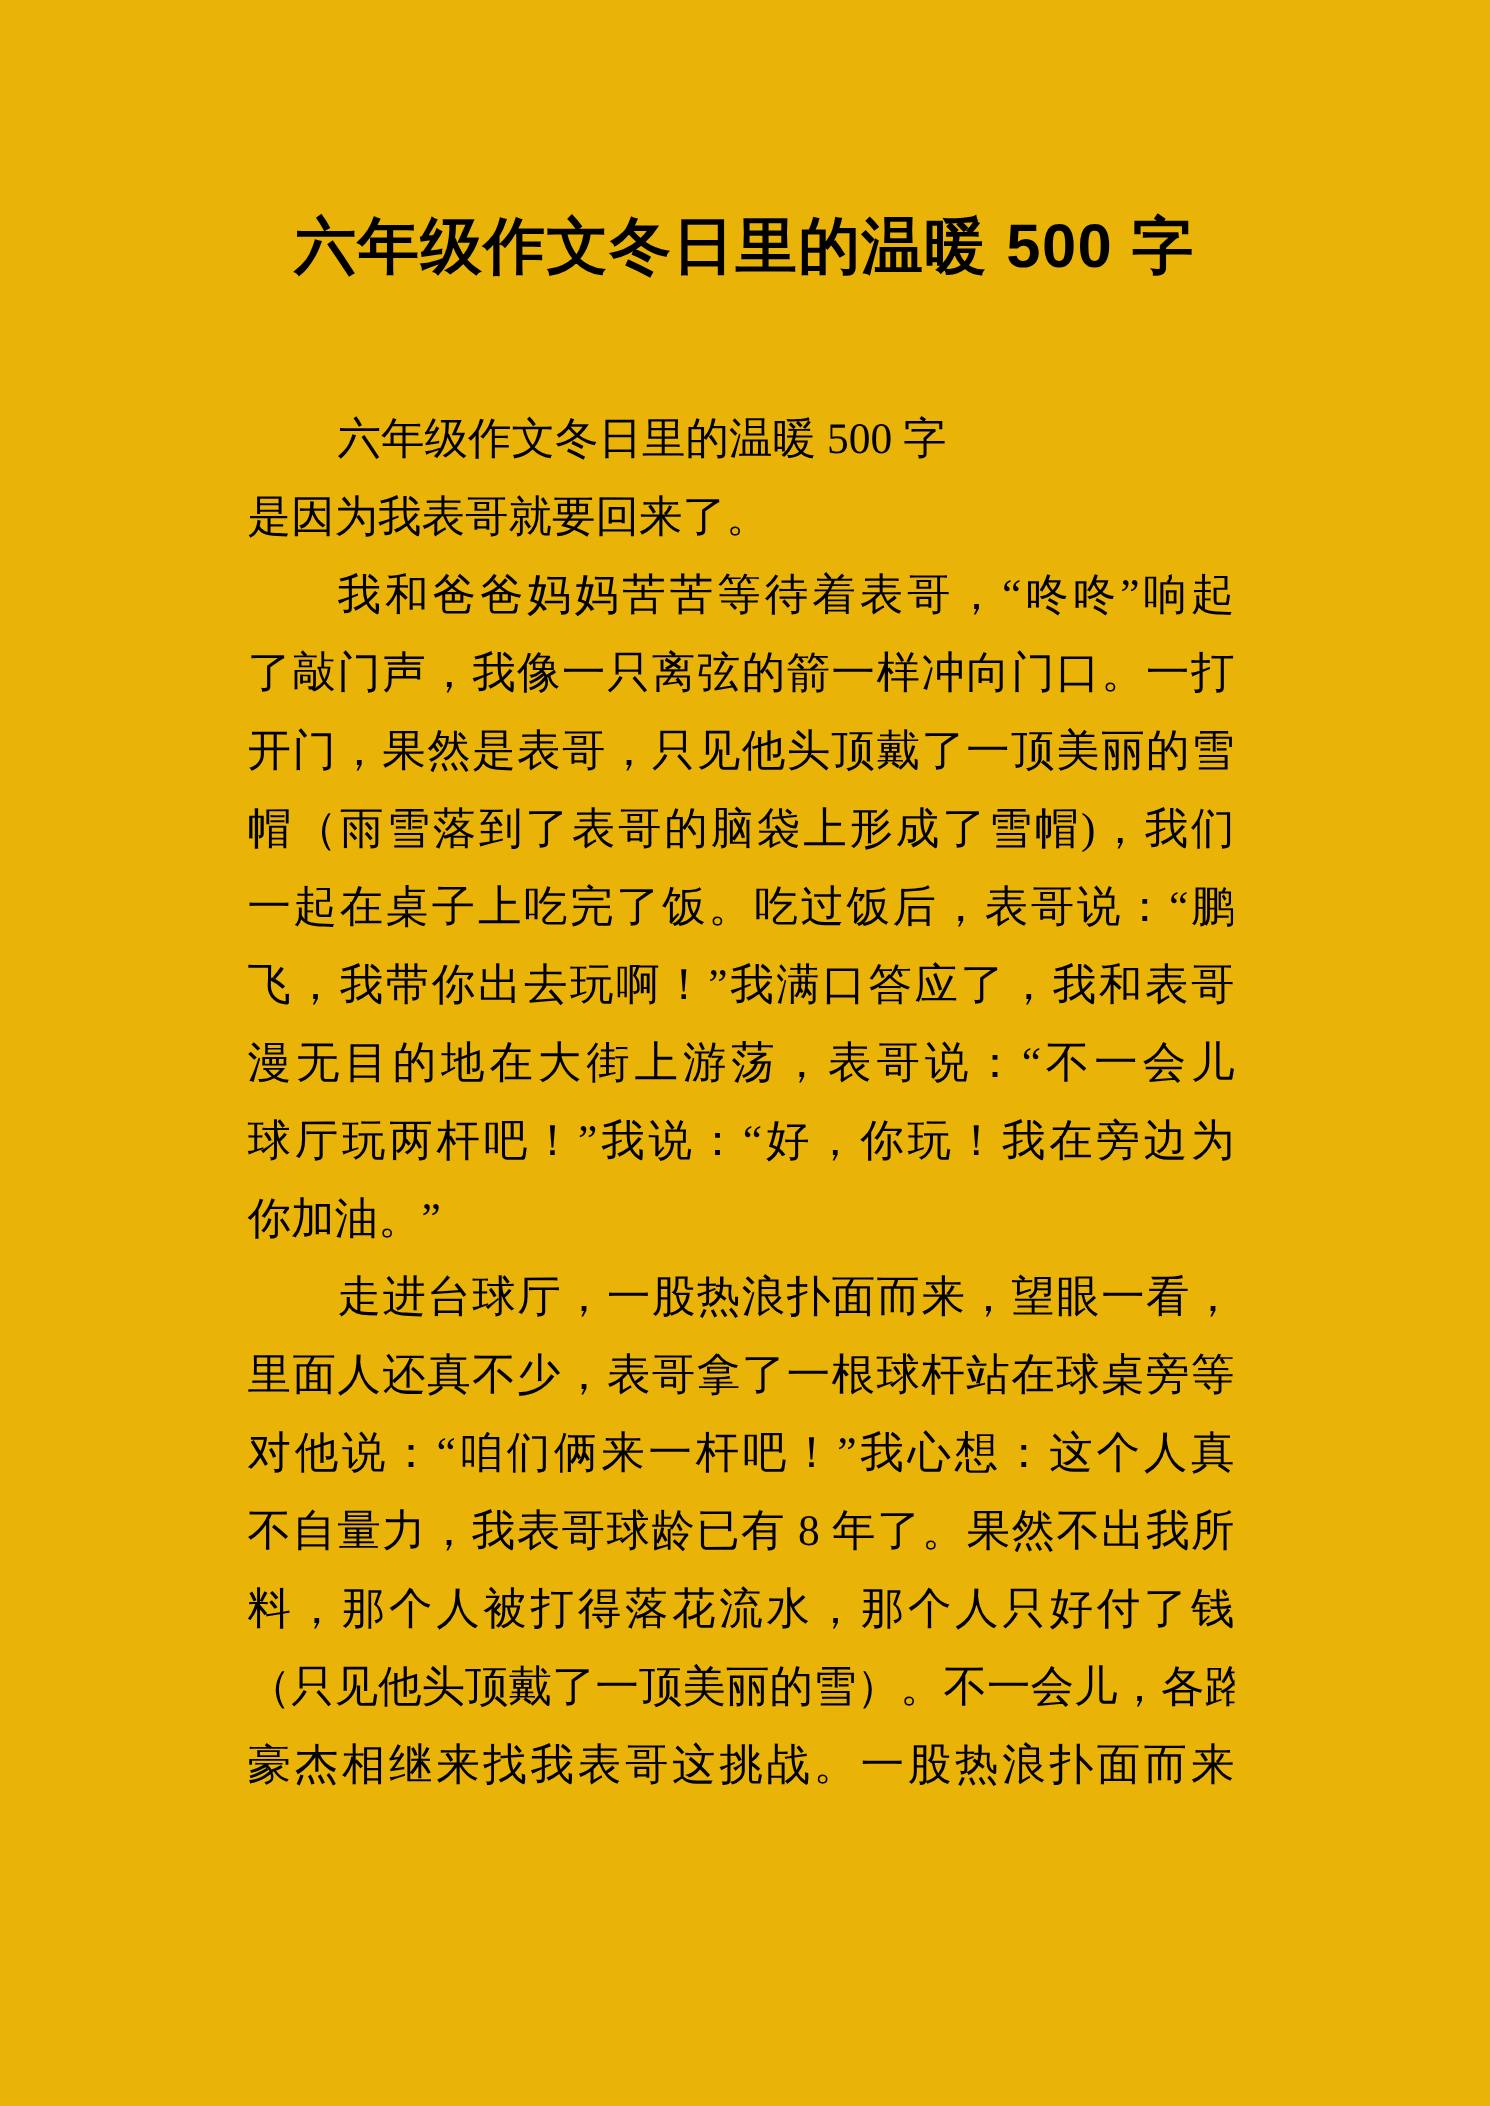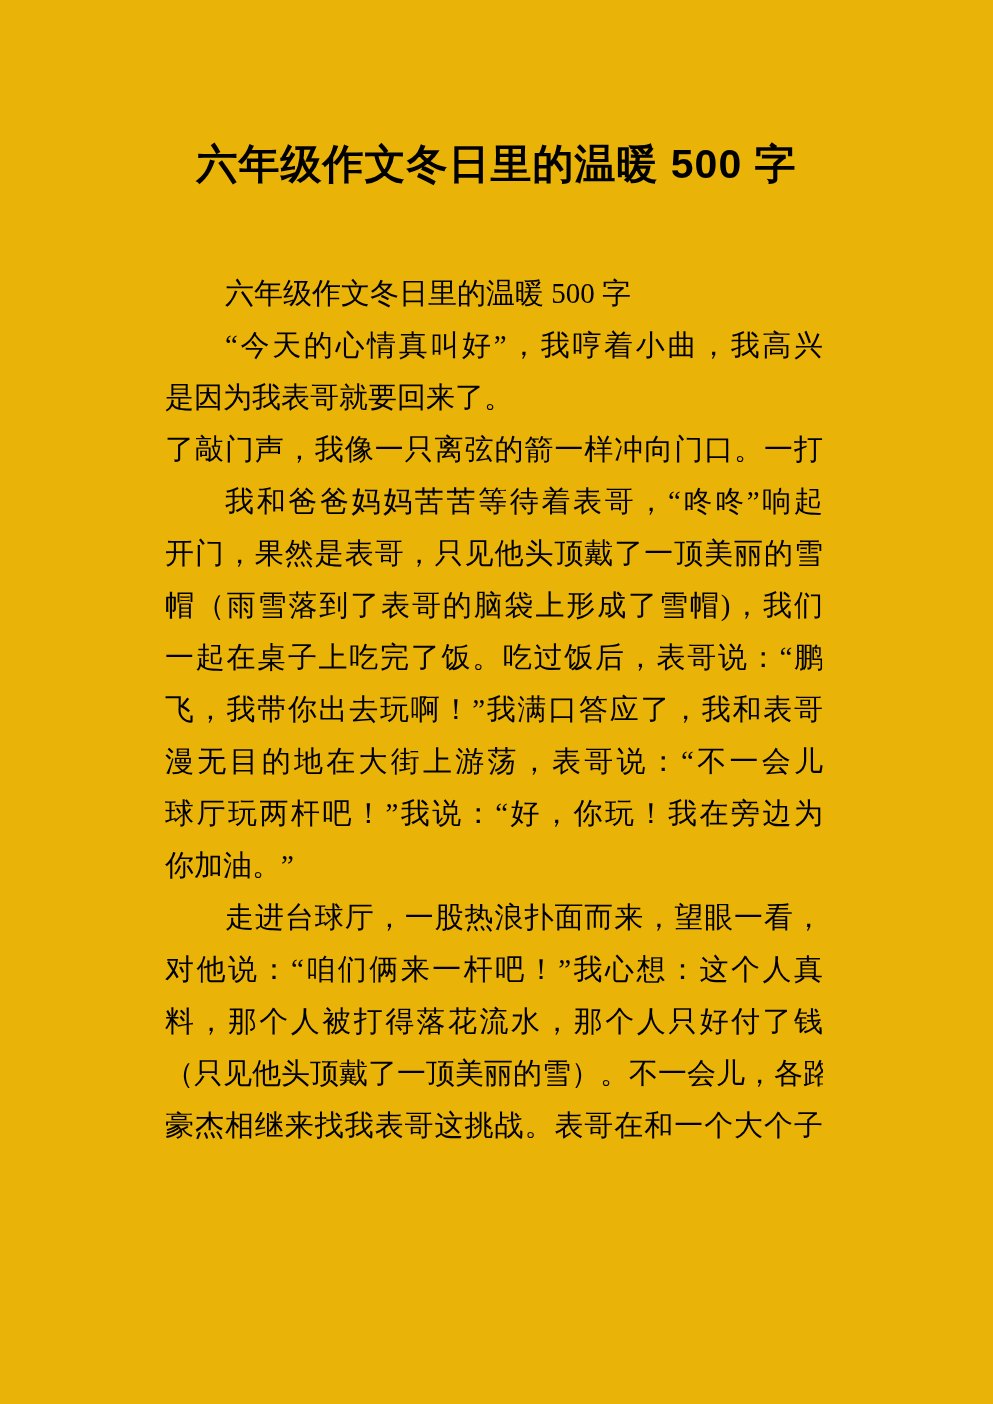--- a/index.html
+++ b/index.html
@@ -53,30 +53,31 @@
     text-align-last: left;
   }
 </style>
 </head>
 <body>
 
 <div class="page">
   <h1 class="doc-title">六年级作文冬日里的温暖 500 字</h1>
   <div class="doc-body">
       <div class="line indent no-fill">六年级作文冬日里的温暖 500 字</div>
-      <div class="line indent">“今天的心情真叫好”，我哼着小曲，我高兴</div>
       <div class="line no-fill">是因为我表哥就要回来了。</div>
+      <div class="line indent">我和爸爸妈妈苦苦等待着表哥，“咚咚”响起</div>
       <div class="line">了敲门声，我像一只离弦的箭一样冲向门口。一打</div>
-      <div class="line indent">我和爸爸妈妈苦苦等待着表哥，“咚咚”响起</div>
       <div class="line">开门，果然是表哥，只见他头顶戴了一顶美丽的雪</div>
       <div class="line">帽（雨雪落到了表哥的脑袋上形成了雪帽)，我们</div>
       <div class="line">一起在桌子上吃完了饭。吃过饭后，表哥说：“鹏</div>
       <div class="line">飞，我带你出去玩啊！”我满口答应了，我和表哥</div>
       <div class="line">漫无目的地在大街上游荡，表哥说：“不一会儿</div>
       <div class="line">球厅玩两杆吧！”我说：“好，你玩！我在旁边为</div>
       <div class="line no-fill">你加油。”</div>
       <div class="line indent">走进台球厅，一股热浪扑面而来，望眼一看，</div>
+      <div class="line">里面人还真不少，表哥拿了一根球杆站在球桌旁等</div>
       <div class="line">对他说：“咱们俩来一杆吧！”我心想：这个人真</div>
+      <div class="line">不自量力，我表哥球龄已有 8 年了。果然不出我所</div>
       <div class="line">料，那个人被打得落花流水，那个人只好付了钱</div>
       <div class="line">（只见他头顶戴了一顶美丽的雪）。不一会儿，各路</div>
-      <div class="line">豪杰相继来找我表哥这挑战。表哥在和一个大个子</div>
+      <div class="line">豪杰相继来找我表哥这挑战。一股热浪扑面而来</div>
     </div>
 </div>
 
 </body></html>

